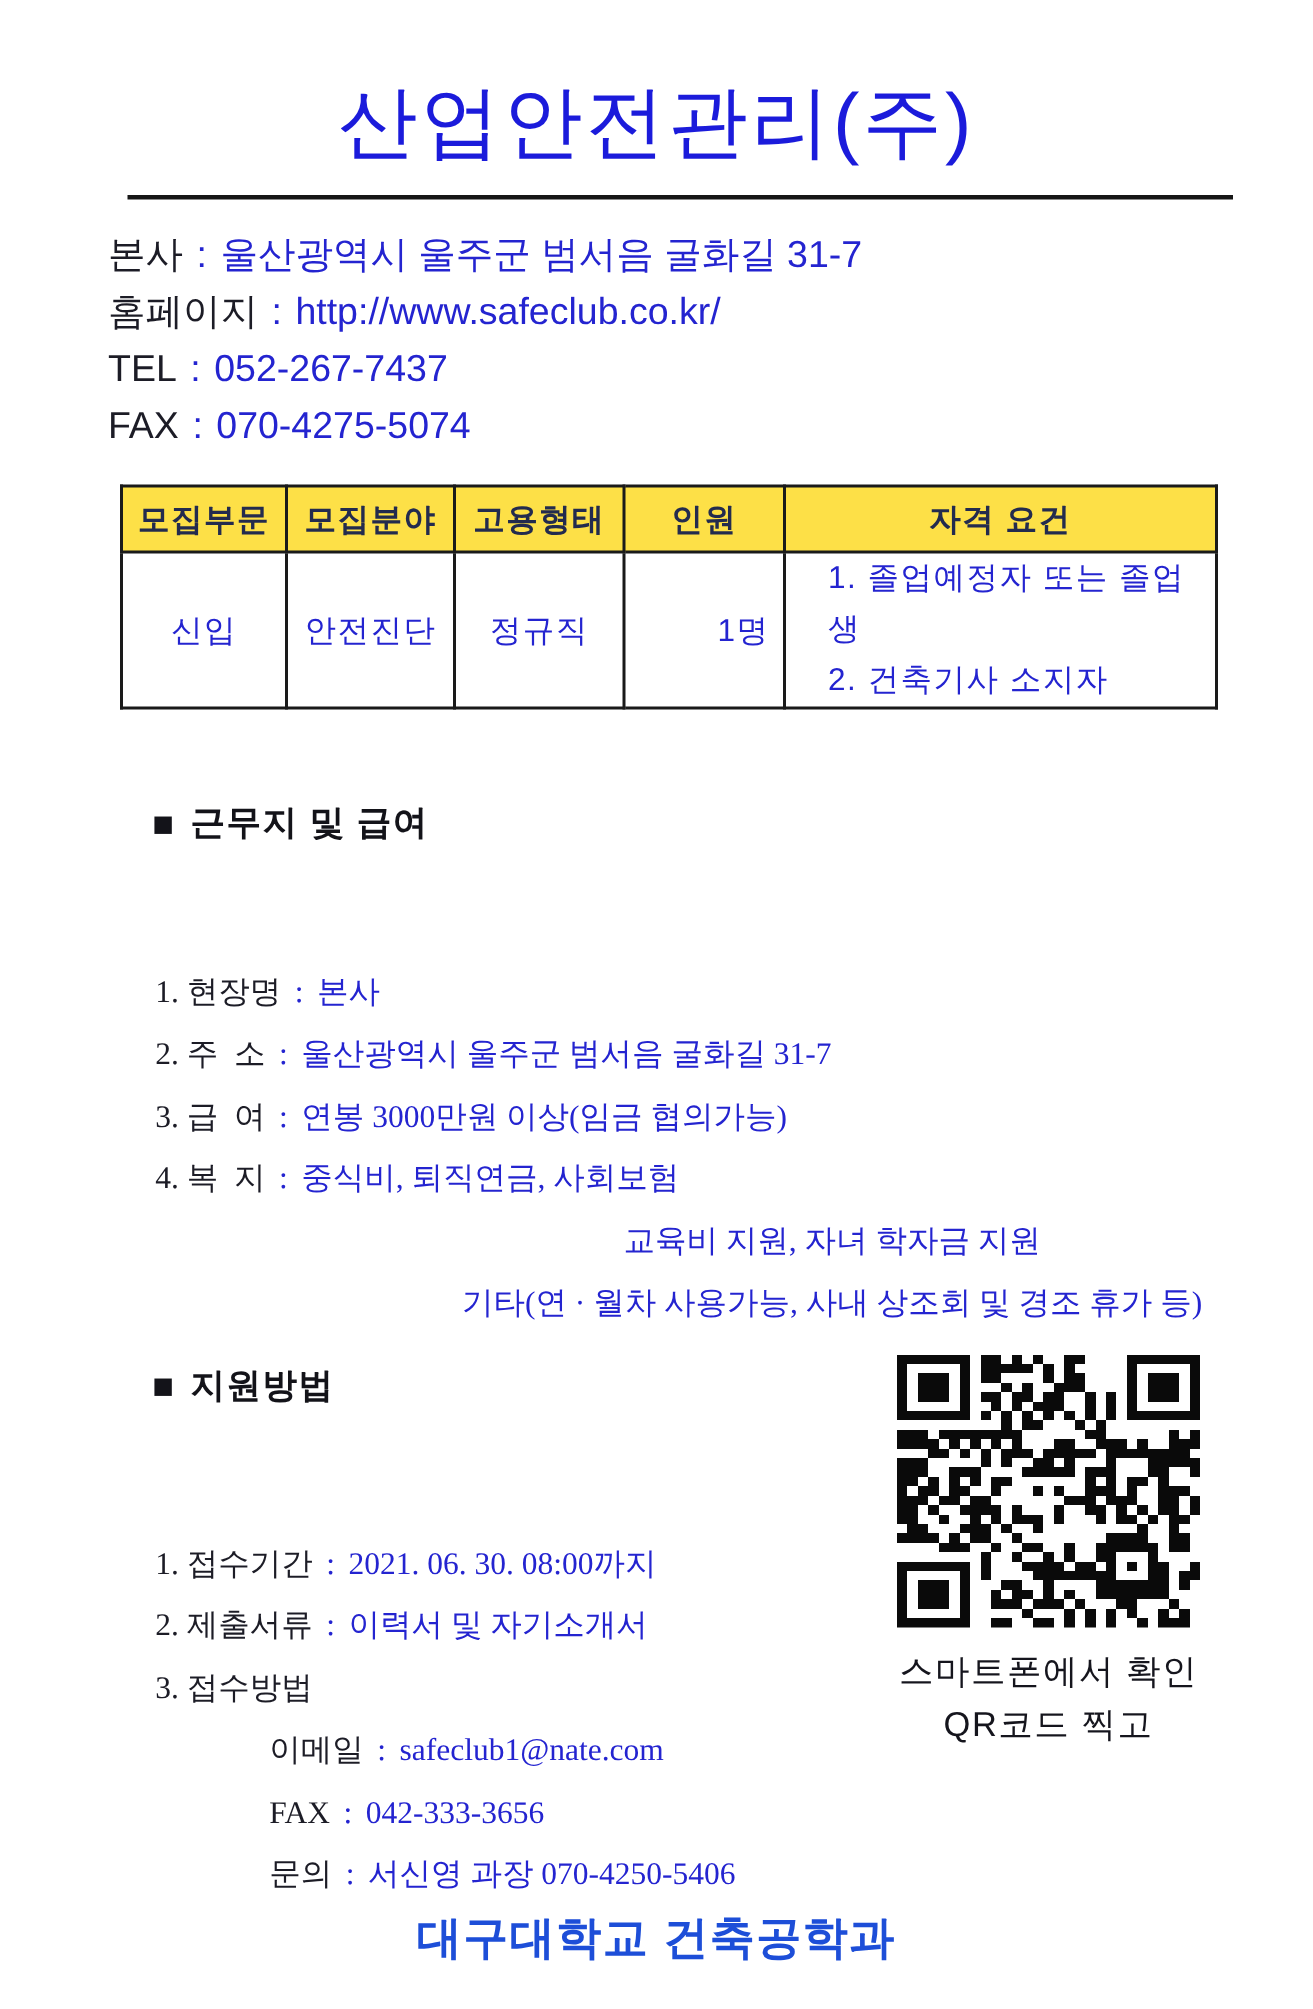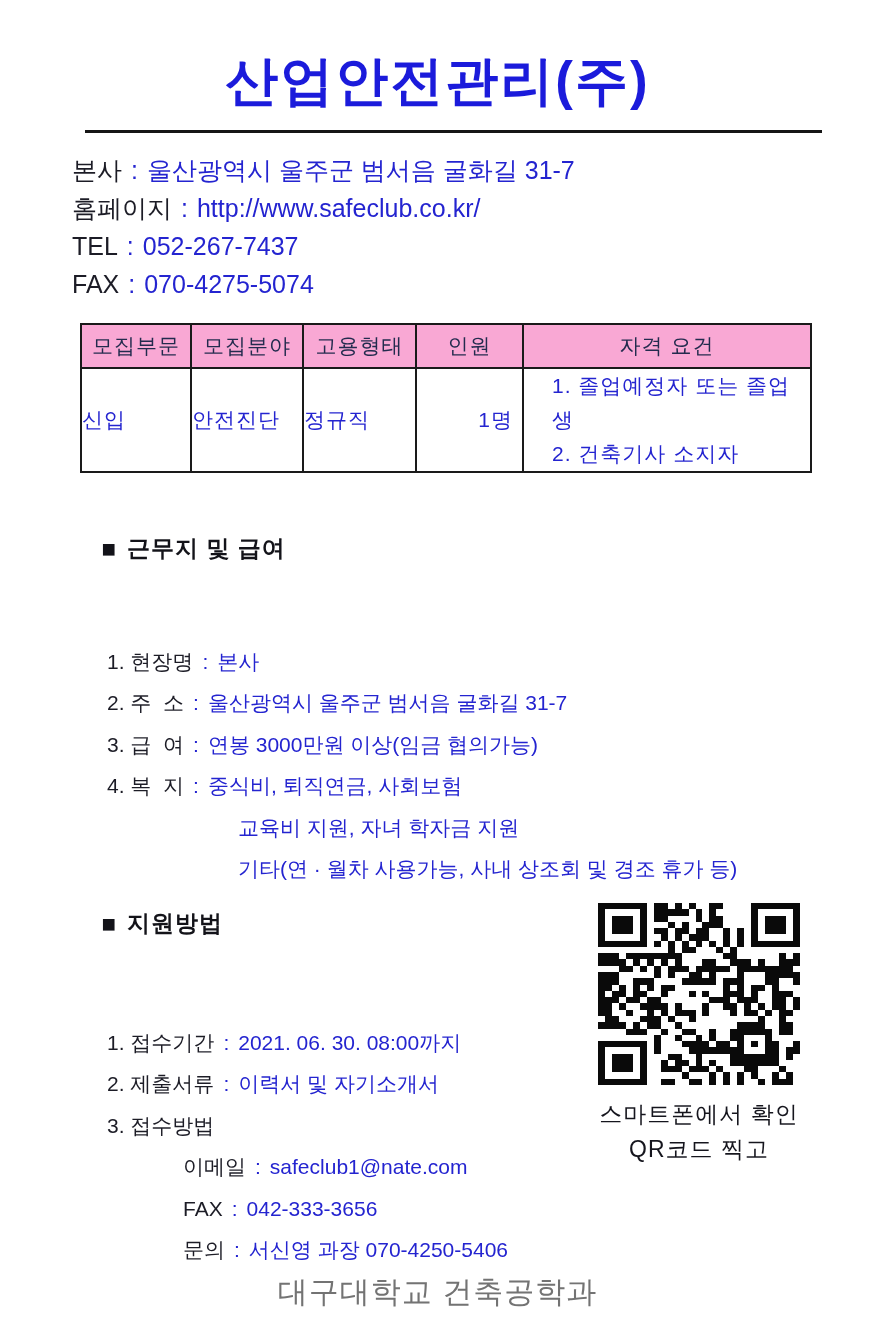--- a/index.html
+++ b/index.html
@@ -8,21 +8,21 @@
     width:875px;height:1339px;
     background:#ffffff;
     font-family:"Liberation Sans","DejaVu Sans",sans-serif;
     color:#1c1c26;
     overflow:hidden;
   }
   .doc-title{
     margin:46px 0 0 0;
     text-align:center;
     font-size:53px;
-    font-weight:700;
+    font-weight:400;
     letter-spacing:2px;
     color:#1b1bdb;
     white-space:pre;
   }
   .rule{
     margin:12px 0 0 85px;
     width:737px;height:0;
     border-top:3px solid #161616;
   }
   .contact{margin:18px 0 0 72px;font-size:25px;}
@@ -41,50 +41,50 @@
 
   .recruit-table{
     margin:20px 0 0 80px;
     width:730px;
     border-collapse:collapse;
     table-layout:fixed;
     font-size:21px;
   }
   .recruit-table th,.recruit-table td{border:2px solid #1a1a1a;padding:0;}
   .recruit-table th{
-    background:#f9a8d4;color:#232b4e;
-    font-weight:400;height:42px;letter-spacing:1px;
-  }
-  .recruit-table td{height:82px;color:#2424d0;letter-spacing:1px;}
+    background:#fde047;color:#232b4e;
+    font-weight:700;height:42px;letter-spacing:1px;
+  }
+  .recruit-table td{height:82px;color:#2424d0;text-align:center;letter-spacing:1px;}
   .recruit-table td.count{text-align:right;padding-right:9px;border-radius:27px;}
   .recruit-table td.quals{text-align:left;padding-left:28px;line-height:34px;font-size:21px;}
   .col-part{width:110px;}
   .col-field{width:112px;}
   .col-type{width:113px;}
   .col-count{width:107px;}
   .col-quals{width:288px;}
 
-  .rows{margin:10px 0 0 72px;font-size:21px;}
+  .rows{margin:10px 0 0 72px;font-size:21px;font-family:Liberation Serif, serif;}
   .rows .row{line-height:41.5px;height:41.5px;white-space:pre-wrap;}
-  .rows .row.cont{padding-left:131px;}
+  .rows .row.cont{padding-left:131px;text-align:center;}
   .rows .row.sub{padding-left:76px;}
   .rows.work{margin-top:8px;}
   .rows.apply{margin-top:14px;}
 
   .qr-block{
     position:absolute;left:598px;top:903px;width:202px;
     text-align:center;
   }
   .qr-block svg{display:block;width:202px;height:182px;fill:#0a0a0a;}
   .qr-caption{margin-top:12px;font-size:23px;line-height:35px;color:#15151d;letter-spacing:1px;}
 
   .footer{
     position:absolute;left:0;top:1272px;width:100%;
     text-align:center;
-    font-size:30px;font-weight:400;color:#737373;letter-spacing:1px;
+    font-size:30px;font-weight:700;color:#1d4ed8;letter-spacing:1px;
   }
 </style>
 </head>
 <body>
 
 <div class="page">
 
   <div class="doc-title">산업안전관리(주)</div>
   <div class="rule"></div>
 

